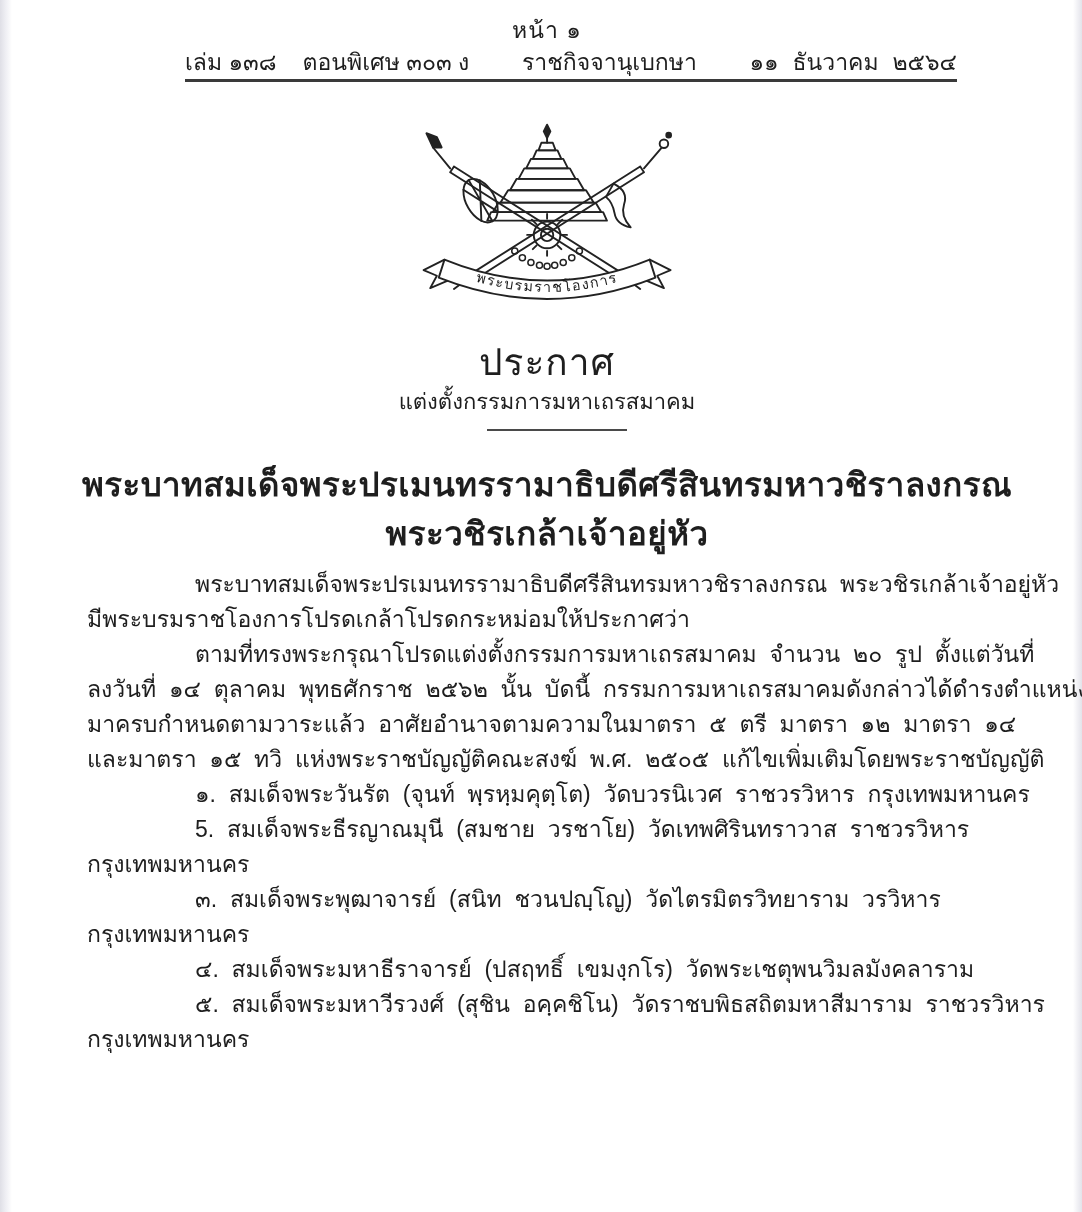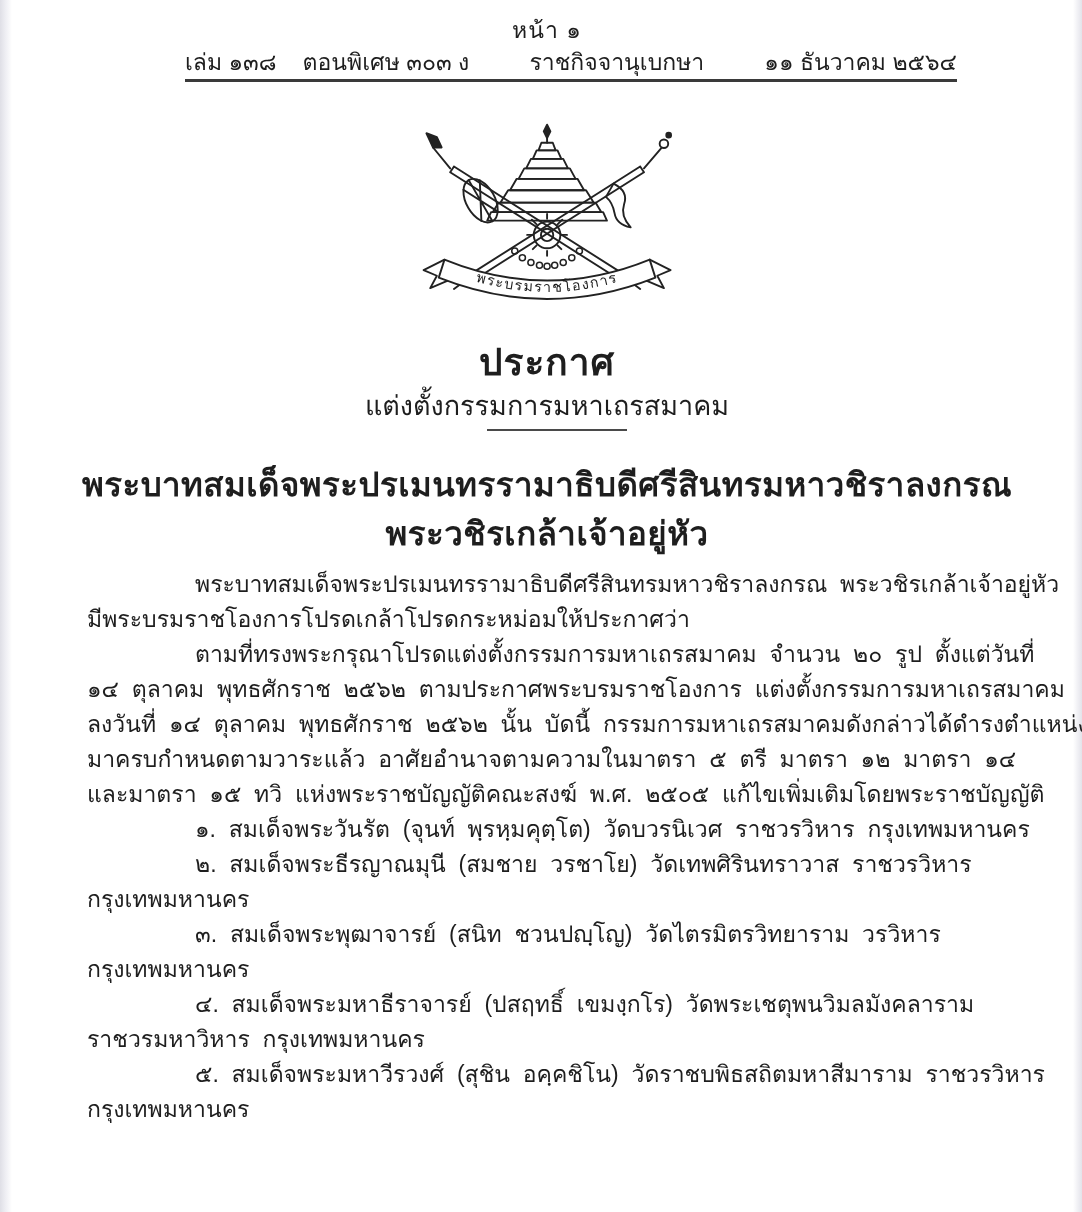--- a/index.html
+++ b/index.html
@@ -14,32 +14,32 @@
   .page-num {
     position:absolute; top:12px; left:12px; right:0; text-align:center;
     font-size:23px; letter-spacing:1px; white-space:pre;
   }
   .masthead {
     position:absolute; top:44px; left:185px; width:772px;
     display:flex; align-items:baseline; font-size:23px; white-space:pre;
   }
   .mast-left { flex:0 0 auto; display:flex; gap:26px; }
   .mast-center { flex:1 1 auto; text-align:center; }
-  .mast-right { flex:0 0 auto; text-align:center; }
+  .mast-right { flex:0 0 auto; text-align:center;font-family:Liberation Mono, monospace; }
   .mast-rule { position:absolute; top:79px; left:185px; width:772px; height:3px; background:#3a3a3a; }
 
   .emblem { position:absolute; top:116px; left:50%; transform:translateX(-48%); width:304px; height:196px; }
 
   .announce-title {
     position:absolute; top:332px; left:12px; right:0; text-align:center;
-    font-size:37px; font-weight:700; letter-spacing:1px;
+    font-size:37px; font-weight:400; letter-spacing:1px;
   }
   .announce-subject {
     position:absolute; top:384px; left:12px; right:0; text-align:center;
-    font-size:27px;
+    font-size:22px;
   }
   .subject-rule { position:absolute; top:429px; left:487px; width:140px; height:2px; background:#4a4a4a; }
 
   .royal-title {
     position:absolute; left:12px; right:0; text-align:center;
     font-size:33px; font-weight:600; letter-spacing:0.5px;
   }
   .royal-title.l1 { top:458px; }
   .royal-title.l2 { top:507px; }
 
@@ -138,27 +138,25 @@
   <div class="announce-subject">แต่งตั้งกรรมการมหาเถรสมาคม</div>
   <div class="subject-rule"></div>
 
   <div class="royal-title l1">พระบาทสมเด็จพระปรเมนทรรามาธิบดีศรีสินทรมหาวชิราลงกรณ</div>
   <div class="royal-title l2">พระวชิรเกล้าเจ้าอยู่หัว</div>
 
   <div class="body-text">
     <div class="bodyline indent">พระบาทสมเด็จพระปรเมนทรรามาธิบดีศรีสินทรมหาวชิราลงกรณ  พระวชิรเกล้าเจ้าอยู่หัว</div>
     <div class="bodyline">มีพระบรมราชโองการโปรดเกล้าโปรดกระหม่อมให้ประกาศว่า</div>
     <div class="bodyline indent">ตามที่ทรงพระกรุณาโปรดแต่งตั้งกรรมการมหาเถรสมาคม  จำนวน  ๒๐  รูป  ตั้งแต่วันที่</div>
-    <div class="bodyline">๑๔  ตุลาคม  พุทธศักราช  ๒๕๖๒  ตามประกาศพระบรมราชโองการ  แต่งตั้งกรรมการมหาเถรสมาคม</div>
     <div class="bodyline">ลงวันที่  ๑๔  ตุลาคม  พุทธศักราช  ๒๕๖๒  นั้น  บัดนี้  กรรมการมหาเถรสมาคมดังกล่าวได้ดำรงตำแหน่ง</div>
     <div class="bodyline">มาครบกำหนดตามวาระแล้ว  อาศัยอำนาจตามความในมาตรา  ๕  ตรี  มาตรา  ๑๒  มาตรา  ๑๔</div>
     <div class="bodyline">และมาตรา  ๑๕  ทวิ  แห่งพระราชบัญญัติคณะสงฆ์  พ.ศ.  ๒๕๐๕  แก้ไขเพิ่มเติมโดยพระราชบัญญัติ</div>
     <div class="bodyline indent">๑.  สมเด็จพระวันรัต  (จุนท์  พฺรหฺมคุตฺโต)  วัดบวรนิเวศ  ราชวรวิหาร  กรุงเทพมหานคร</div>
-    <div class="bodyline indent">๒.  สมเด็จพระธีรญาณมุนี  (สมชาย  วรชาโย)  วัดเทพศิรินทราวาส  ราชวรวิหาร</div>
+    <div class="bodyline indent">5.  สมเด็จพระธีรญาณมุนี  (สมชาย  วรชาโย)  วัดเทพศิรินทราวาส  ราชวรวิหาร</div>
     <div class="bodyline">กรุงเทพมหานคร</div>
     <div class="bodyline indent">๓.  สมเด็จพระพุฒาจารย์  (สนิท  ชวนปญฺโญ)  วัดไตรมิตรวิทยาราม  วรวิหาร</div>
     <div class="bodyline">กรุงเทพมหานคร</div>
     <div class="bodyline indent">๔.  สมเด็จพระมหาธีราจารย์  (ปสฤทธิ์  เขมงฺกโร)  วัดพระเชตุพนวิมลมังคลาราม</div>
-    <div class="bodyline">ราชวรมหาวิหาร  กรุงเทพมหานคร</div>
     <div class="bodyline indent">๕.  สมเด็จพระมหาวีรวงศ์  (สุชิน  อคฺคชิโน)  วัดราชบพิธสถิตมหาสีมาราม  ราชวรวิหาร</div>
     <div class="bodyline">กรุงเทพมหานคร</div>
   </div>
 </div>
 
 </body></html>

